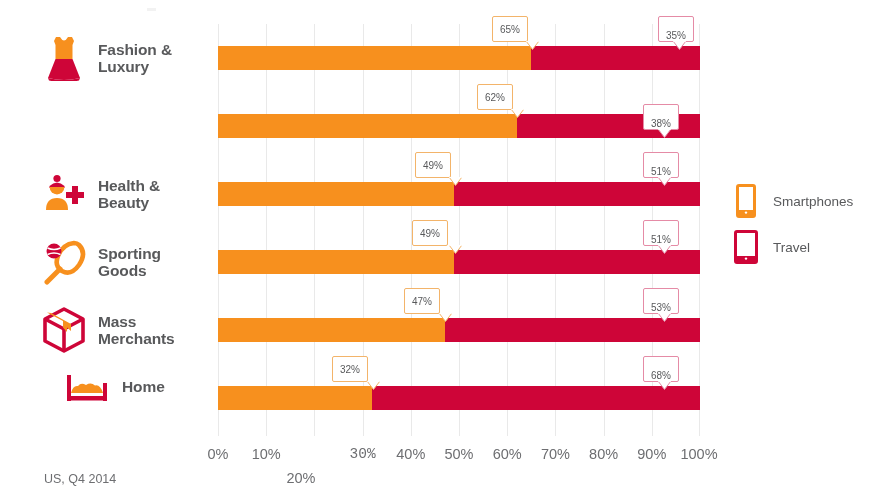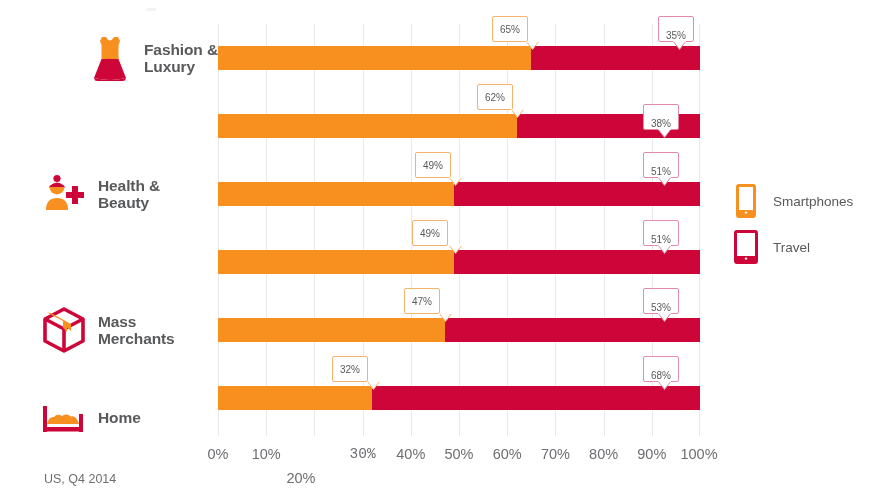--- a/index.html
+++ b/index.html
@@ -75,21 +75,21 @@
 </style>
 </head>
 <body>
 
 <div id="stage">
 
   <div class="speck"></div>
 
   <div class="cat-col">
 
-    <div class="cat-row" style="top:0px;padding-left:46px;">
+    <div class="cat-row" style="top:0px;">
       <div class="cat-icon">
         <svg width="40" height="46" viewBox="0 0 40 46">
           <path d="M12 2 L16 2 Q20 9 24 2 L28 2 L30 6 L28.5 10 L28.5 24 L11.5 24 L11.5 10 L10 6 Z" fill="#f7901e"></path>
           <path d="M11.5 24 L28.5 24 L36 43 Q20 47 4 43 Z" fill="#ce0538"></path>
           <path d="M4 43 Q20 47 36 43 L35 45.5 Q20 49 5 45.5 Z" fill="#ce0538"></path>
         </svg>
       </div>
       <div class="cat-label">
         <div>Fashion &amp;</div>
         <div>Luxury</div>
@@ -106,37 +106,52 @@
           <path d="M4 37 Q4 25 15 25 Q26 25 26 37 Z" fill="#f7901e"></path>
           <path d="M30 13 h6 v6 h6 v6 h-6 v6 h-6 v-6 h-6 v-6 h6 z" fill="#ce0538"></path>
         </svg>
       </div>
       <div class="cat-label">
         <div>Health &amp;</div>
         <div>Beauty</div>
       </div>
     </div>
 
+    <div class="cat-row" style="top:204px;">
+      <div class="cat-icon">
+        <svg width="46" height="46" viewBox="0 0 46 46">
+          <path d="M38 6 Q46 14 38 26 Q30 37 21 32 Q13 27 17 17 Q22 5 33 4 Q36 4 38 6 Z" fill="none" stroke="#f7901e" stroke-width="4.6"></path>
+          <path d="M19 30 L6 43" stroke="#f7901e" stroke-width="5" stroke-linecap="round"></path>
+          <circle cx="13" cy="12" r="7.5" fill="#ce0538"></circle>
+          <path d="M6.5 9 Q13 12 19.5 9" fill="none" stroke="#fff" stroke-width="1.5"></path>
+          <path d="M6.5 15.5 Q13 12.5 19.5 15.5" fill="none" stroke="#fff" stroke-width="1.5"></path>
+        </svg>
+      </div>
+      <div class="cat-label">
+        <div>Sporting</div>
+        <div>Goods</div>
+      </div>
+    </div>
 
     <div class="cat-row" style="top:272px;">
       <div class="cat-icon">
         <svg width="46" height="48" viewBox="0 0 46 48">
           <path d="M23 3 L42 13 L42 35 L23 45 L4 35 L4 13 Z" fill="none" stroke="#ce0538" stroke-width="3.6" stroke-linejoin="round"></path>
           <path d="M4 13 L23 23 L42 13" fill="none" stroke="#ce0538" stroke-width="3.6" stroke-linejoin="round"></path>
           <path d="M23 23 L23 45" fill="none" stroke="#ce0538" stroke-width="3.6"></path>
           <path d="M10 7 L30 18 L30 25 L26 21.5 L26 26 L22 21.5 L22 15 L6 6.5 Z" fill="#f7901e"></path>
         </svg>
       </div>
       <div class="cat-label">
         <div>Mass</div>
         <div>Merchants</div>
       </div>
     </div>
 
-    <div class="cat-row" style="top:360px;">
+    <div class="cat-row" style="top:329px;margin-left:24px;">
       <div class="cat-icon">
         <svg width="46" height="32" viewBox="0 0 46 32">
           <rect x="2" y="4" width="4" height="26" fill="#ce0538"></rect>
           <rect x="38" y="12" width="4" height="18" fill="#ce0538"></rect>
           <rect x="2" y="25" width="40" height="4.5" fill="#ce0538"></rect>
           <path d="M6 22 Q8 14 13 15 Q16 11 21 14 Q26 11 30 14.5 Q35 13 38 22 Z" fill="#f7901e"></path>
         </svg>
       </div>
       <div class="cat-label">
         <div>Home</div>

